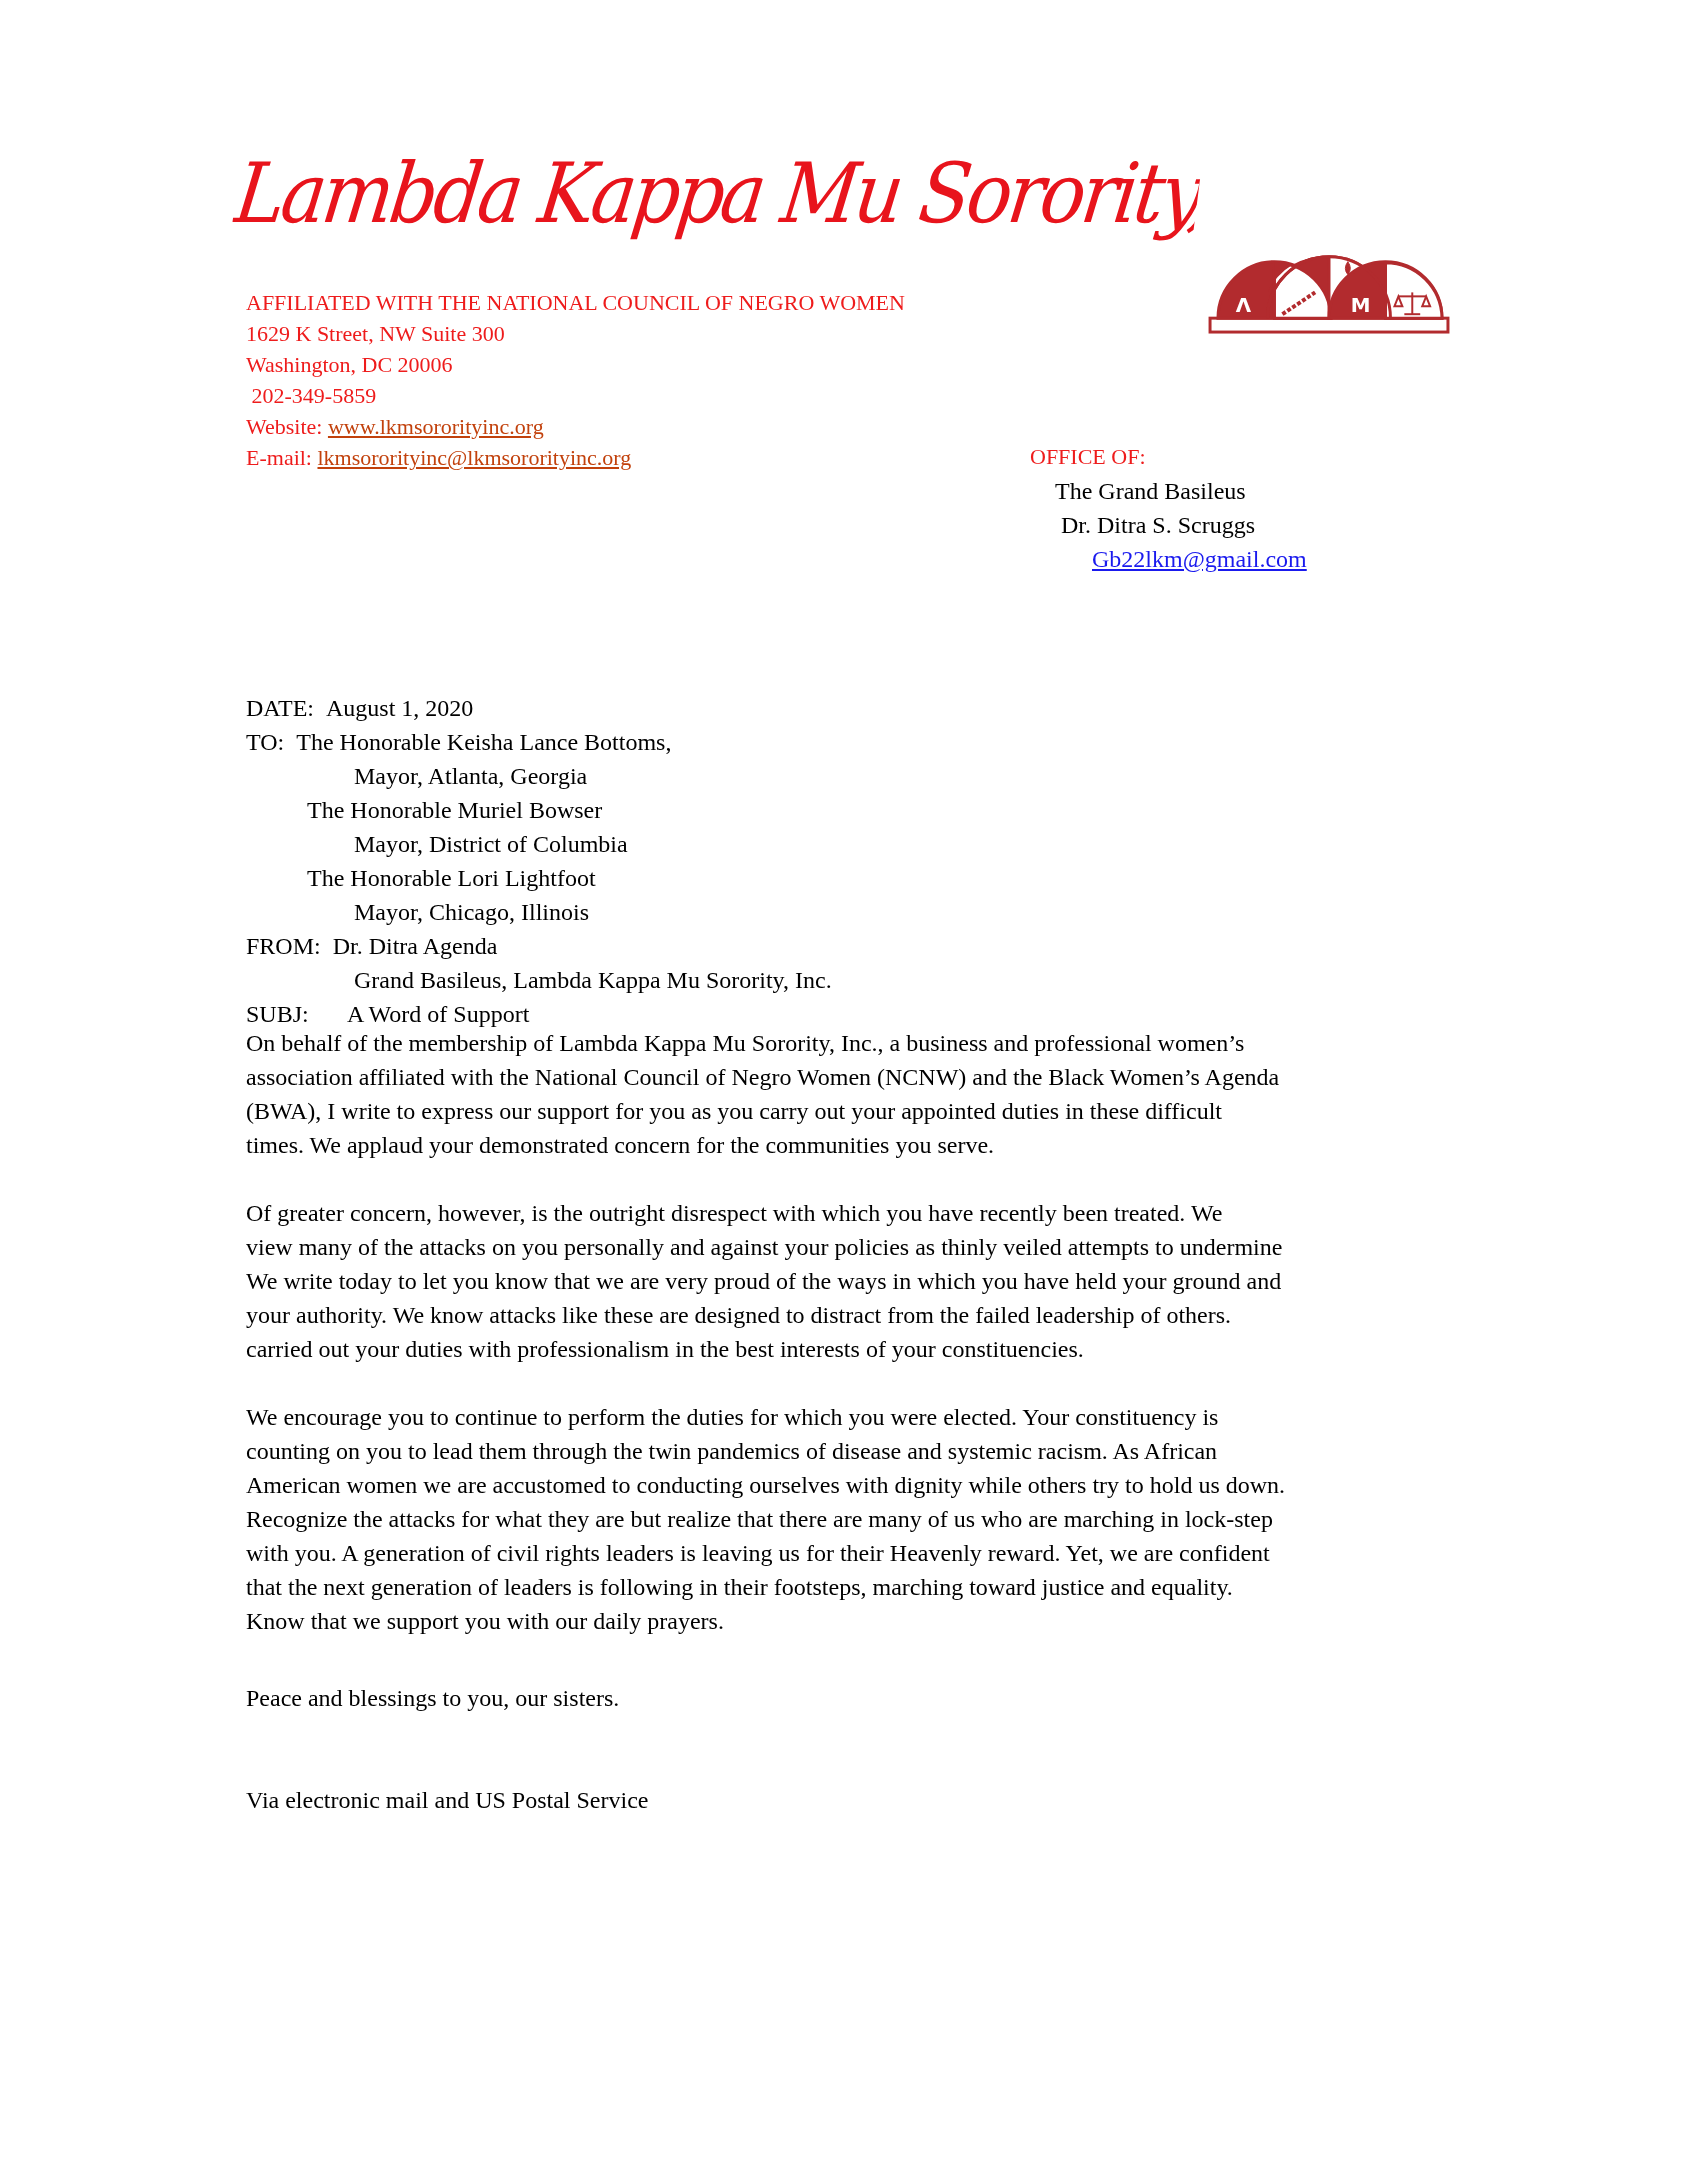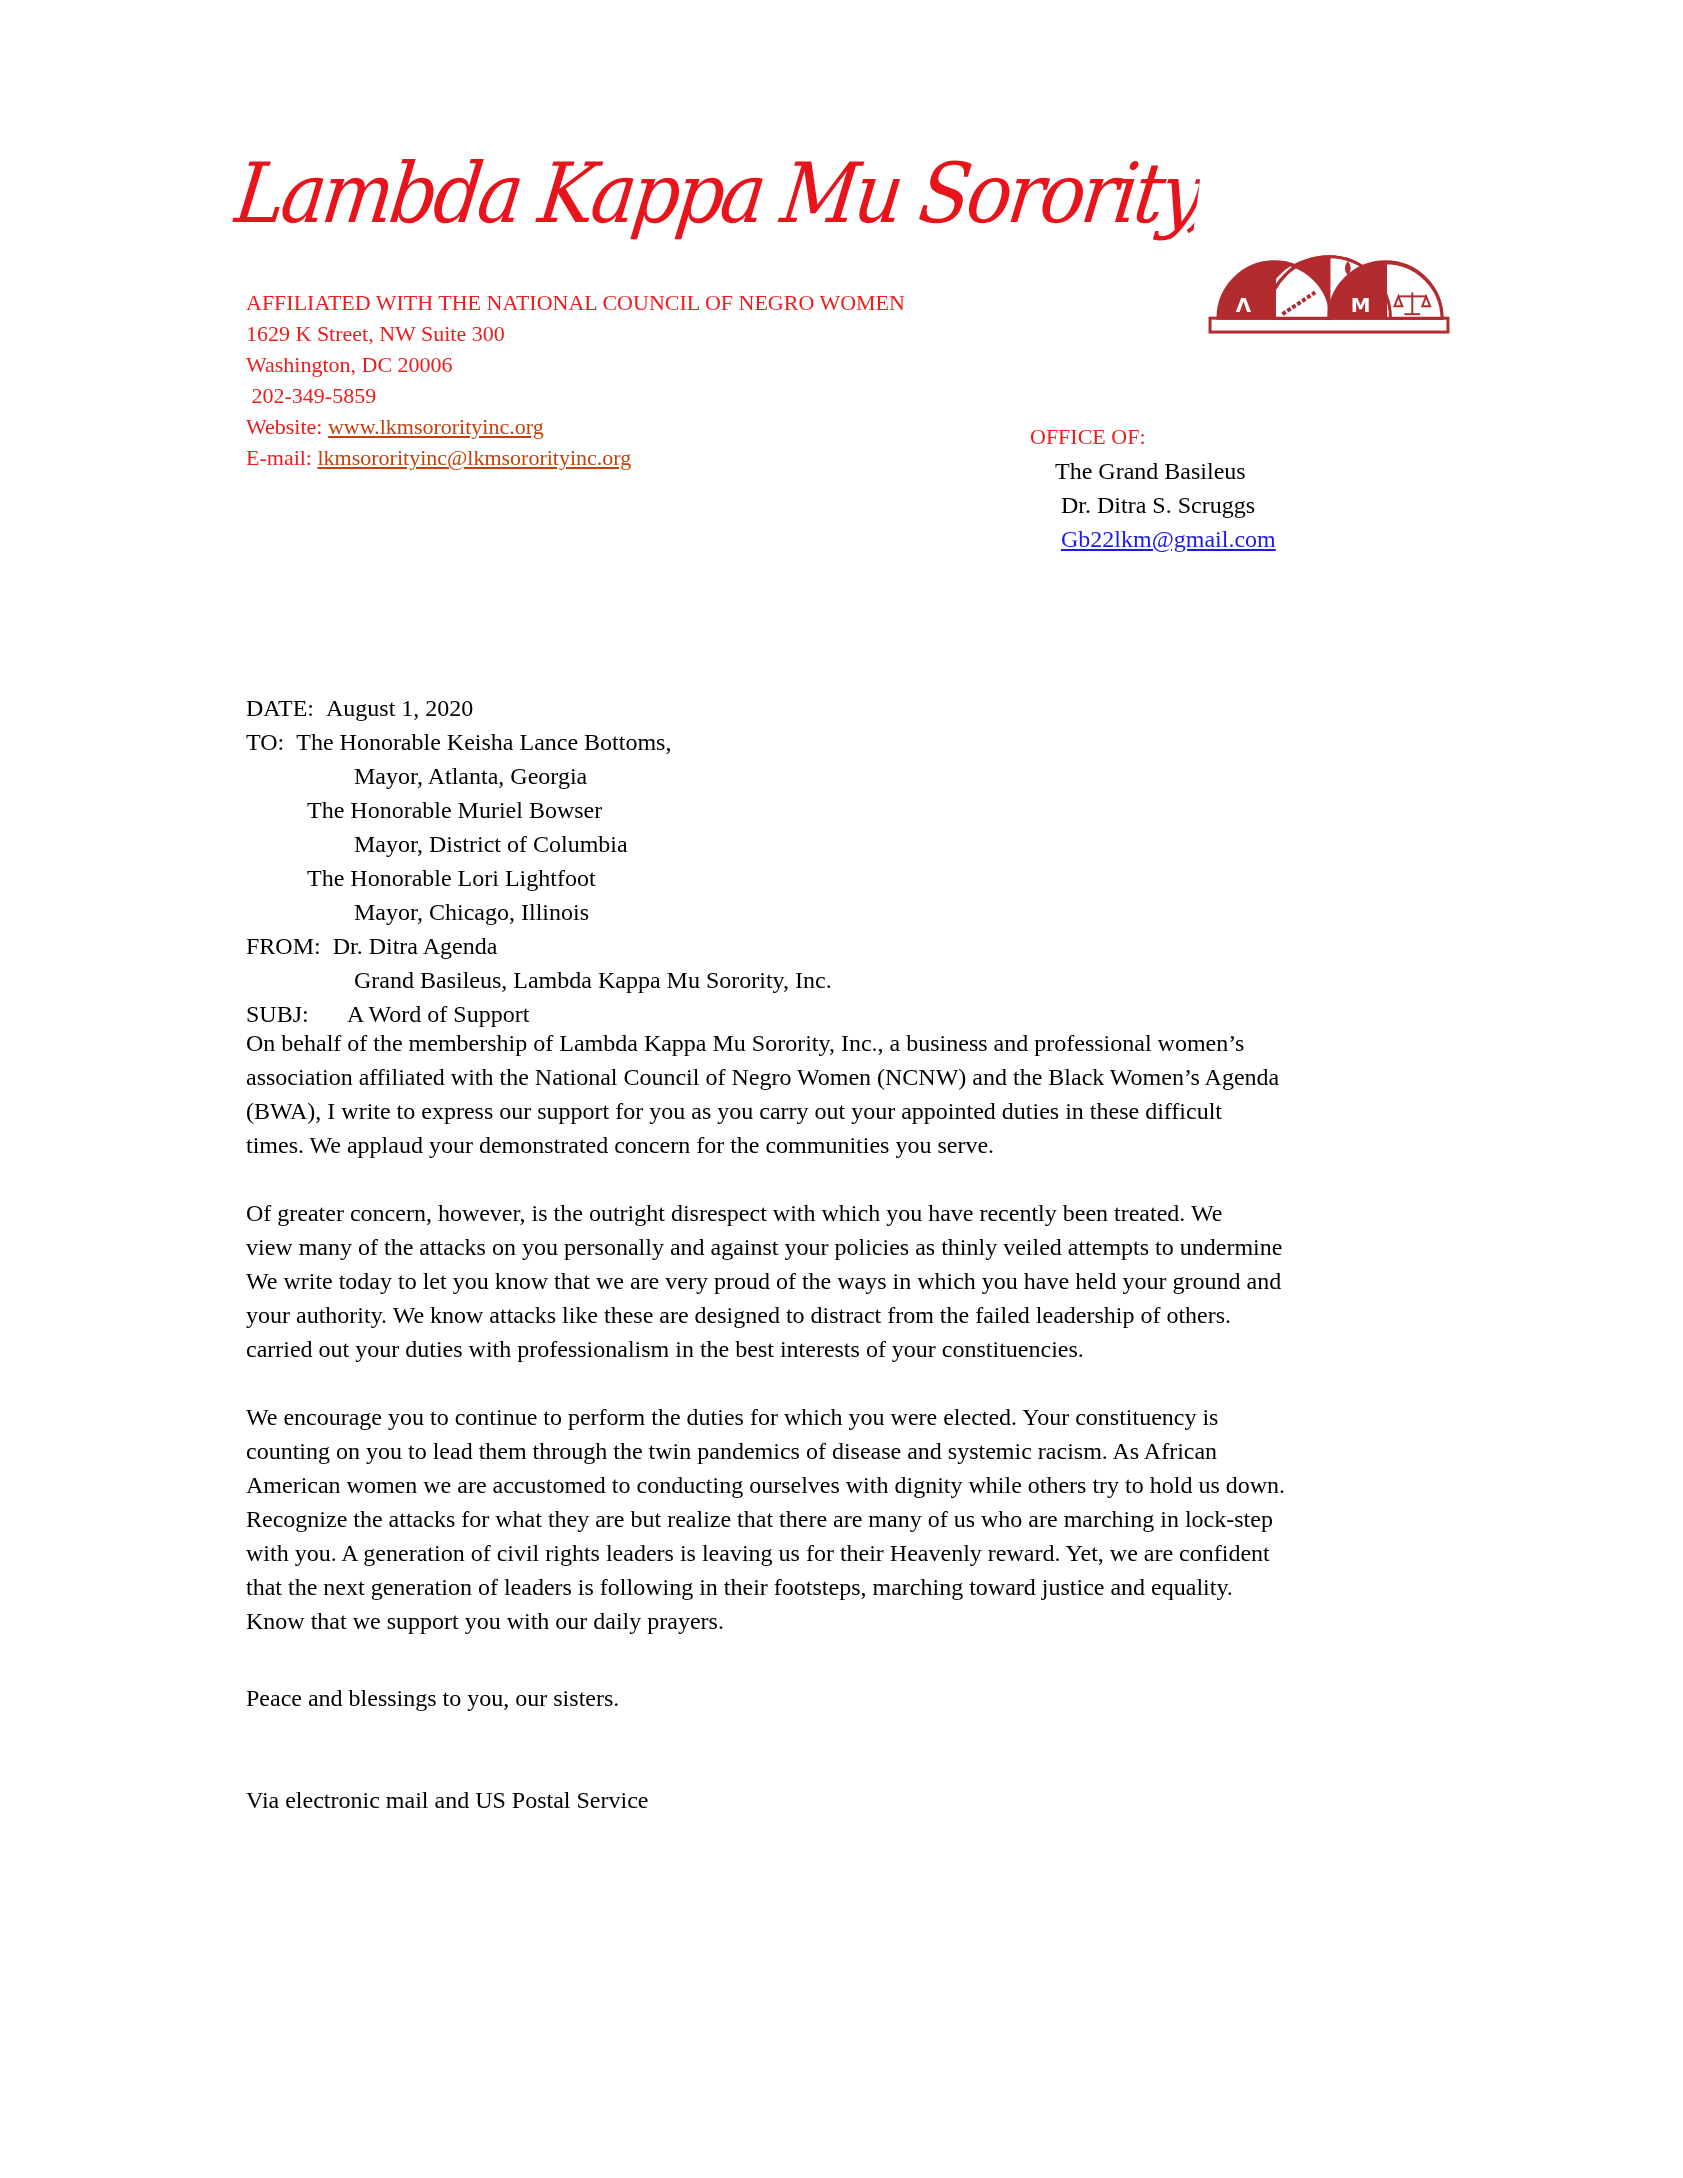--- a/index.html
+++ b/index.html
@@ -5,26 +5,26 @@
   html, body { margin:0; padding:0; background:#ffffff; }
   body { width:1683px; height:2178px; position:relative; overflow:hidden;
          font-family:"Liberation Serif","DejaVu Serif",serif; color:#000; }
   .abs { position:absolute; white-space:nowrap; }
   .title { left:243px; top:139px; font-family:"DejaVu Serif",serif; font-style:italic;
            font-size:83px; color:#e8141c; letter-spacing:-4px; transform:scaleX(0.9) skewX(-8deg);
            transform-origin:left top; width:1069px; overflow:hidden; line-height:109px; }
   .red { color:#ee1c1c; font-size:22px; line-height:31px; }
   .red a { color:#c2410c; text-decoration:underline; }
   .letterhead { left:246px; top:287px; }
-  .office { left:1030px; top:420px; font-size:22px; line-height:34px; }
+  .office { left:1030px; top:440px; font-size:22px; line-height:34px; }
   .office .o1 { color:#ee1c1c; }
   .office .o2 { padding-left:25px; font-size:24px; }
   .office .o3 { padding-left:31px; font-size:24px; }
   .office .o4 { padding-left:31px; font-size:24px; }
-  .office a { color:#1a1aee; text-decoration:underline; }
+  .office a { color:#1a1aee; text-decoration:underline;margin-left:31px; }
   .memo { left:246px; top:647px; font-size:24px; line-height:34px;margin-top:44px; }
   .memo .row { display:block; white-space:nowrap; }
   .memo .i1 { padding-left:61px; }
   .memo .i2 { padding-left:108px; }
   .memo .lbl { display:inline-block; }
   .body { left:246px; top:1026px; width:1188px; font-size:24px; line-height:34px; white-space:normal; }
   .body p { margin:0 0 34px 0; }
   .body .ln { display:block; white-space:nowrap; }
   .closing { left:246px; top:1681px; font-size:24px; line-height:34px; }
   .via { left:246px; top:1783px; font-size:24px; line-height:34px; }

